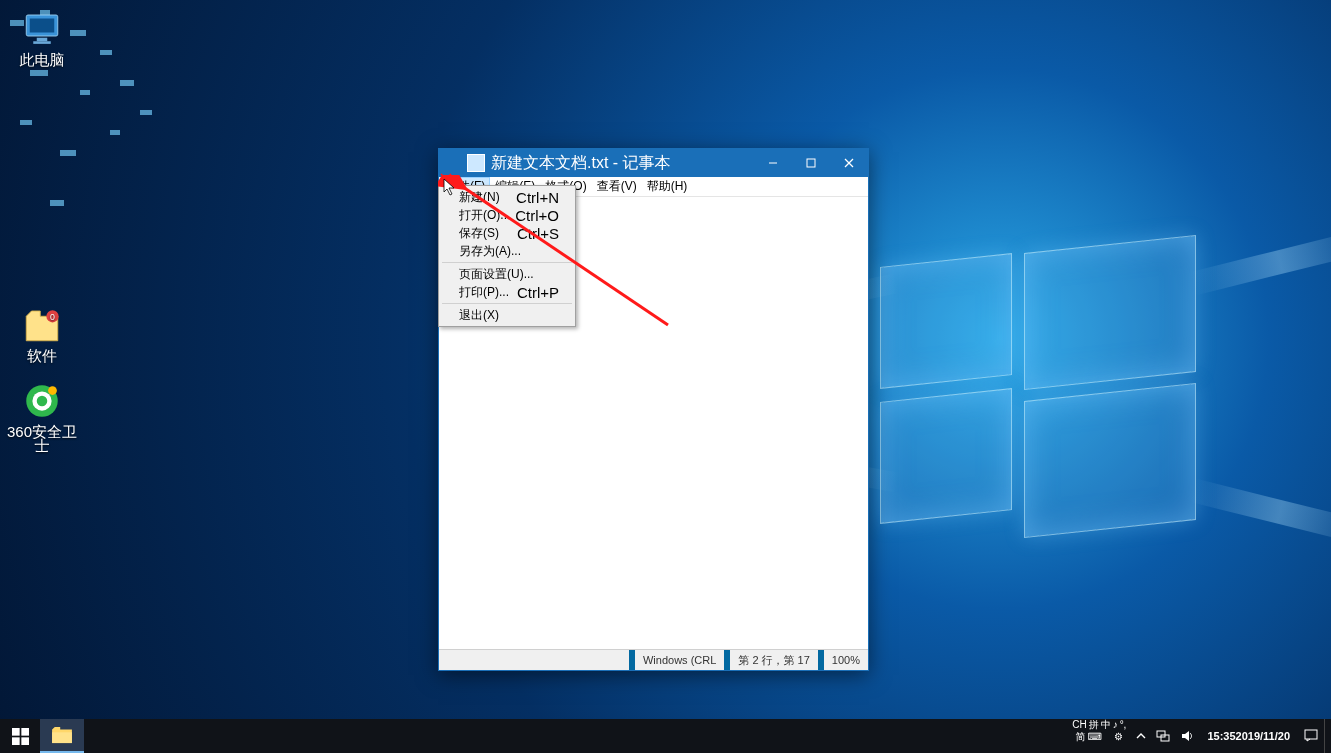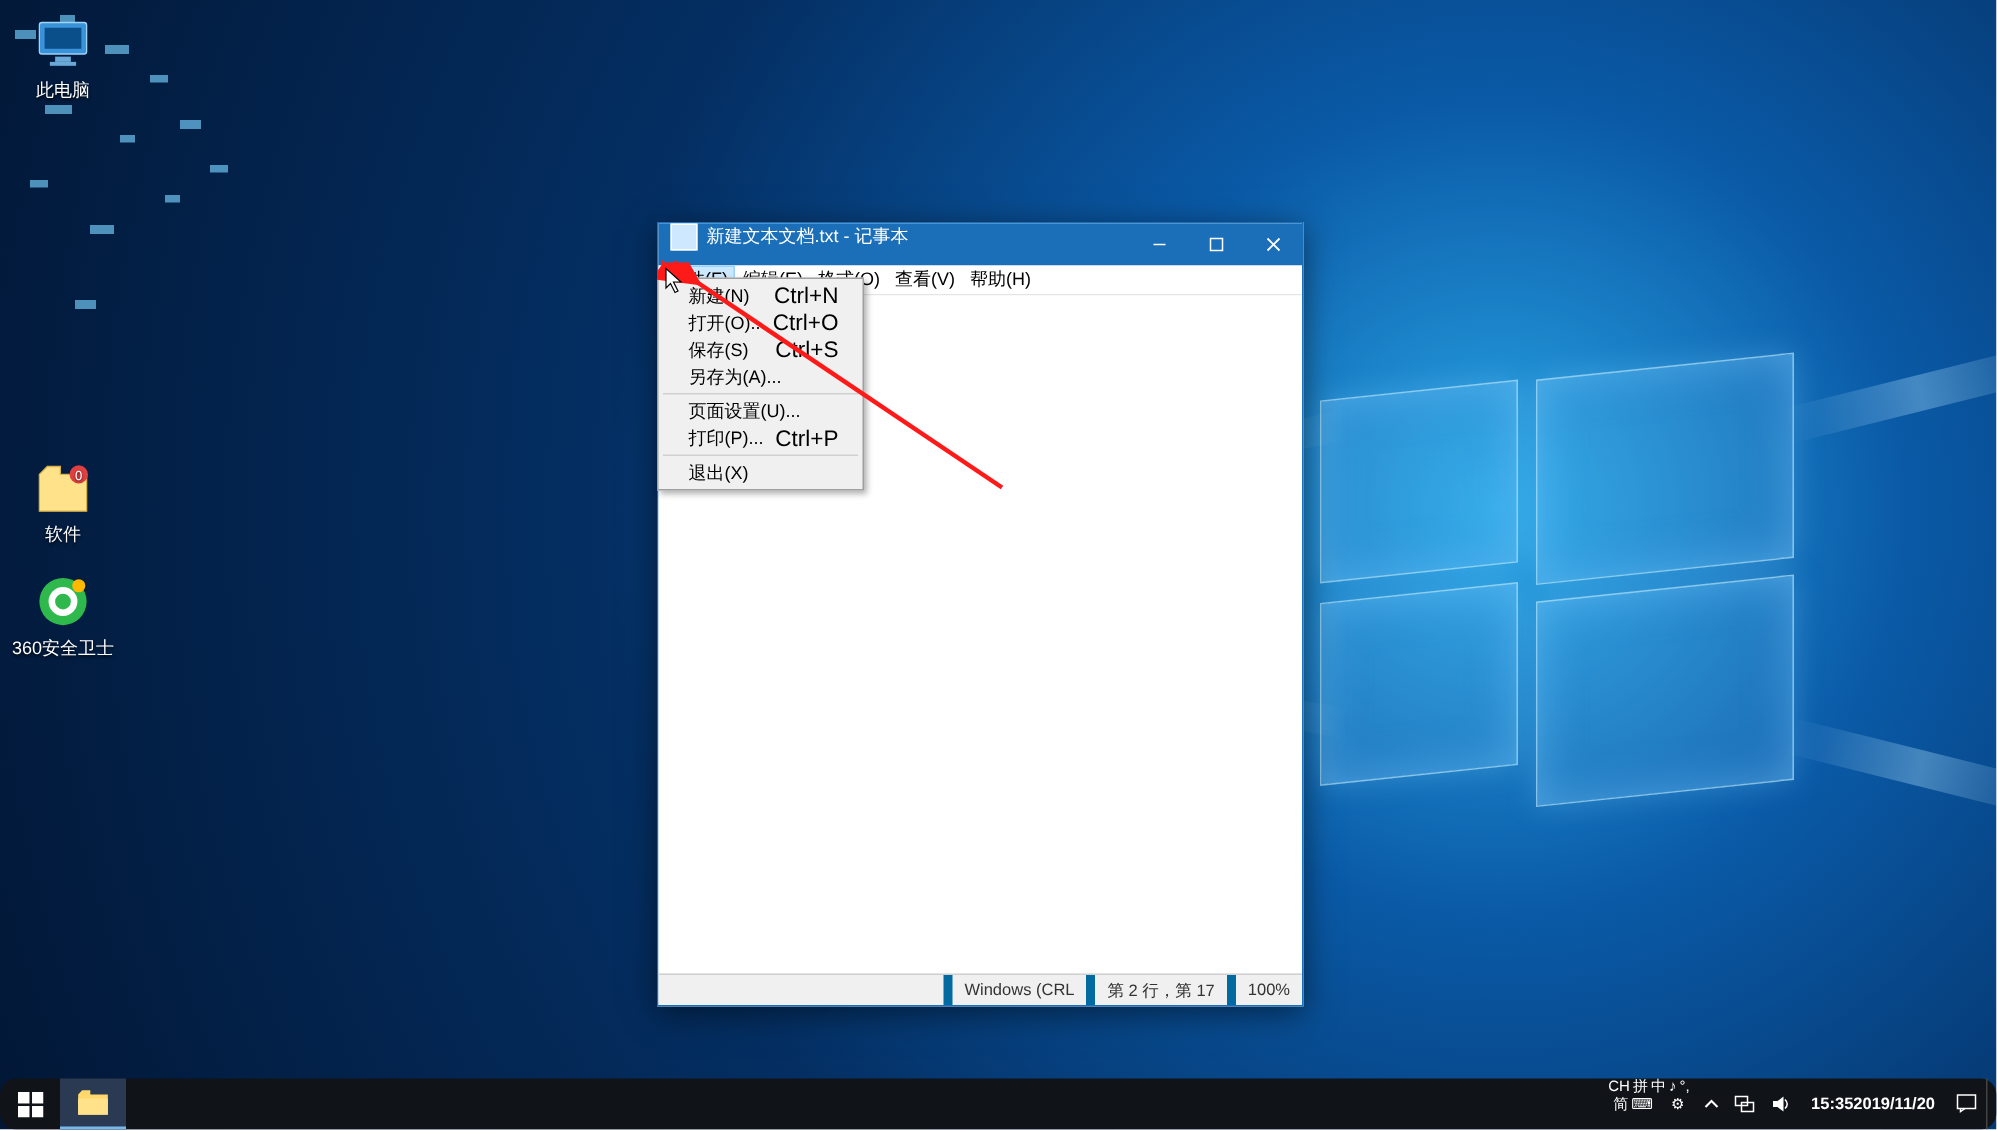--- a/index.html
+++ b/index.html
@@ -3,43 +3,43 @@
 <meta charset="utf-8">
 <style>
   html,body{margin:0;padding:0;width:1331px;height:753px;overflow:hidden;font-family:"Microsoft YaHei","Segoe UI",Arial,sans-serif;font-size:12px;user-select:none;}
   #desktop{position:relative;width:1331px;height:753px;background:radial-gradient(circle at 75% 45%, #2aa7e6 0%, #0a5aa7 25%, #042f63 55%, #021736 100%);}
   
   .logo-pane{position:absolute;background:rgba(130,210,255,0.15);border:1px solid rgba(200,240,255,0.6);box-shadow:0 0 30px rgba(120,200,255,0.5) inset,0 0 20px rgba(120,200,255,0.3);}
   .beam{position:absolute;background:linear-gradient(90deg,rgba(180,230,255,0) 0%,rgba(180,230,255,0.35) 50%,rgba(180,230,255,0) 100%);}
   
   .dicon{position:absolute;width:76px;text-align:center;color:#fff;text-shadow:0 1px 2px rgba(0,0,0,0.8);}
   .dicon .ic{width:42px;height:42px;margin:0 auto 3px;}
-  .dicon .lbl{font-size:12px;line-height:14px;}
+  .dicon .lbl{font-size:15px;line-height:14px;}
   
   #notepad{position:absolute;left:438px;top:148px;width:429px;height:521px;background:#fff;box-shadow:0 4px 20px rgba(0,0,0,0.5);border:1px solid #1a6fb8;}
-  #np-title{height:28px;background:#1a6fb8;color:#fff;display:flex;align-items:flex-start;font-size:12px;}
+  #np-title{height:28px;background:#1a6fb8;color:#fff;display:flex;align-items:center;font-size:16px;padding-left:20px;}
   #np-title .tico{width:16px;height:16px;margin:0 6px 0 8px;background:#cde8ff;border:1px solid #fff;}
   #np-title .ttxt{flex:1;}
   .winbtn{width:38px;height:28px;display:flex;align-items:center;justify-content:center;color:#fff;}
   #np-menu{height:19px;background:#fff;border-bottom:1px solid #e5e5e5;display:flex;align-items:center;padding-left:2px;font-size:12px;color:#000;}
   #np-menu .mi{padding:1px 5px;}
   #np-menu .mi.open{background:#cce8ff;border:1px solid #99d1ff;padding:0 4px;}
   #np-text{position:absolute;left:0;right:0;top:48px;bottom:20px;background:#fff;}
   #np-status{position:absolute;left:0;right:0;bottom:0;height:20px;background:#f0f0f0;border-top:1px solid #d0d0d0;display:flex;align-items:center;font-size:11px;color:#333;}
   #np-status .cell{border-left:6px solid #0369a1;padding:0 8px;height:100%;display:flex;align-items:center;}
   
   #filemenu{position:absolute;left:438px;top:185px;width:132px;background:#f0f0f0;border:1px solid #a0a0a0;box-shadow:2px 2px 4px rgba(0,0,0,0.3);font-size:12px;color:#000;padding:2px;}
   #filemenu .row{display:flex;align-items:center;height:18px;padding:0 14px 0 18px;}
   #filemenu .lab{flex:1;white-space:nowrap;}
   #filemenu .sc{color:#000;font-size:15px;}
   #filemenu .sep{height:1px;background:#d0d0d0;margin:2px 1px;}
   
   #arrow{position:absolute;pointer-events:none;}
   
-  #taskbar{position:absolute;left:0;right:0;bottom:0;height:34px;background:#101318;display:flex;align-items:center;color:#fff;border-radius:11px;}
+  #taskbar{position:absolute;left:0;right:0;bottom:0;height:34px;background:#101318;display:flex;align-items:center;color:#fff;}
   #start{width:40px;height:34px;display:flex;align-items:center;justify-content:center;}
   .tbtn{width:44px;height:34px;display:flex;align-items:center;justify-content:center;}
   .tbtn.active{background:#2a3a52;border-bottom:2px solid #76b9ed;height:32px;}
   #tray{position:absolute;right:0;top:0;height:34px;display:flex;align-items:center;color:#fff;font-size:11px;}
   #tray .ti{padding:0 5px;height:34px;display:flex;align-items:center;}
   #tray .clock{text-align:left;line-height:13px;padding:0 8px;font-weight:bold;}
   #tray .showdesk{width:6px;height:34px;border-left:1px solid #444;}
   .ime-box{display:flex;flex-direction:column;align-items:flex-start;line-height:12px;font-size:10px;padding:0 4px;}
   .ime-row{display:flex;gap:2px;}
 </style>

